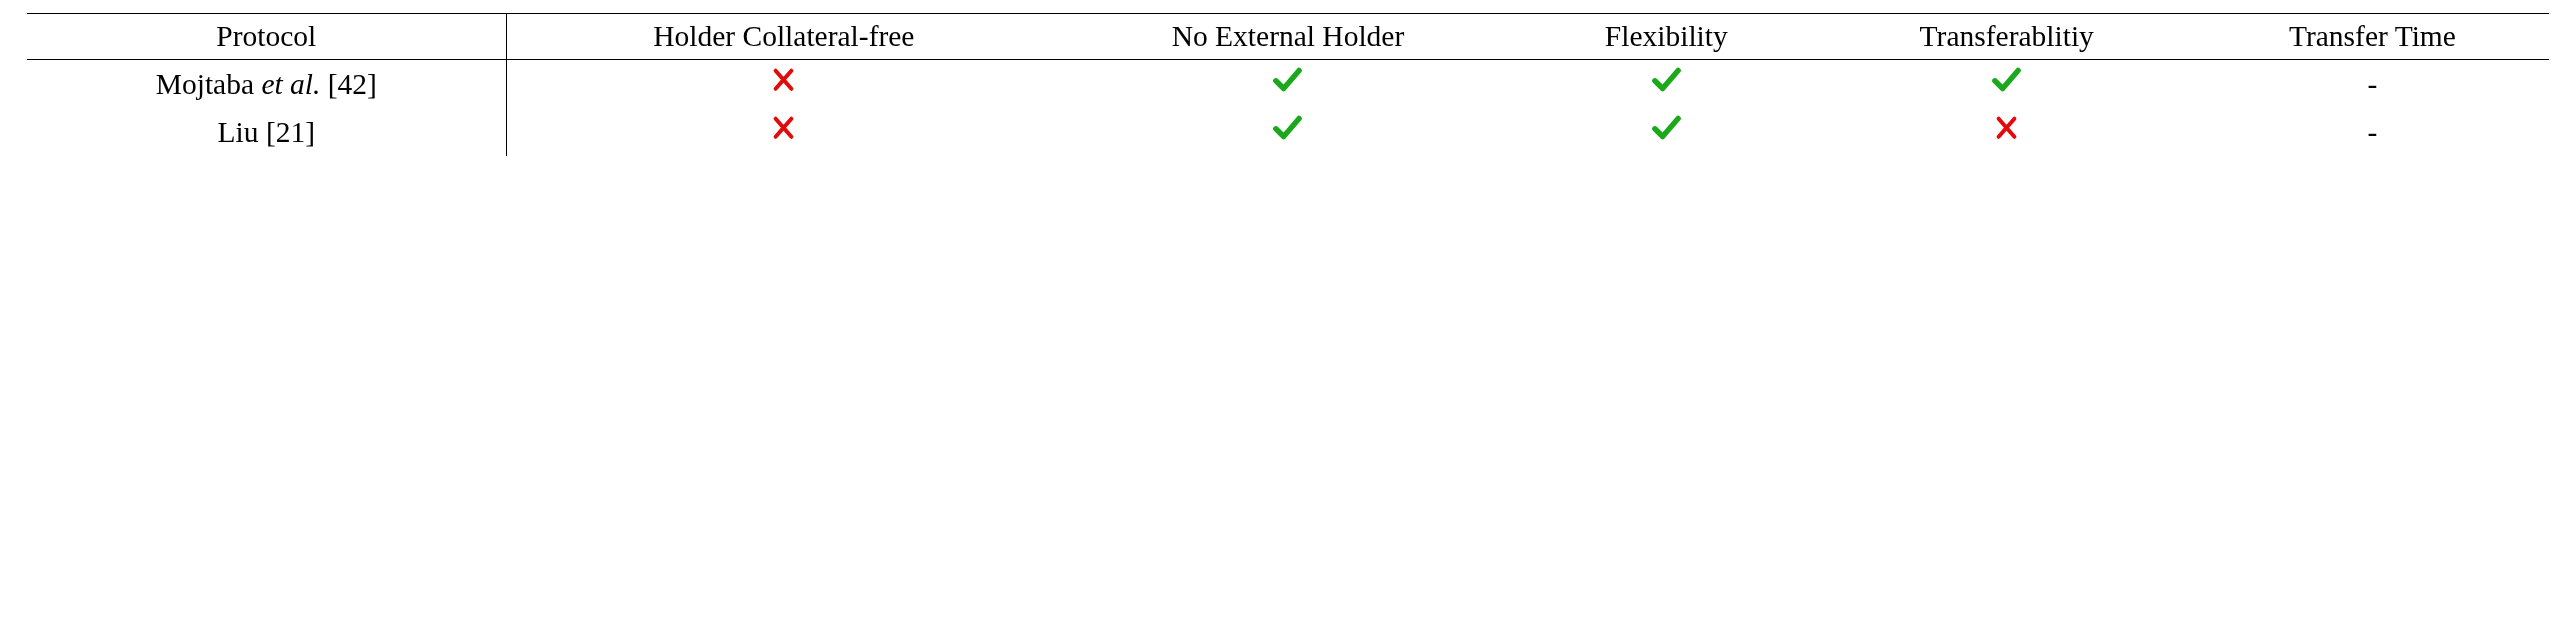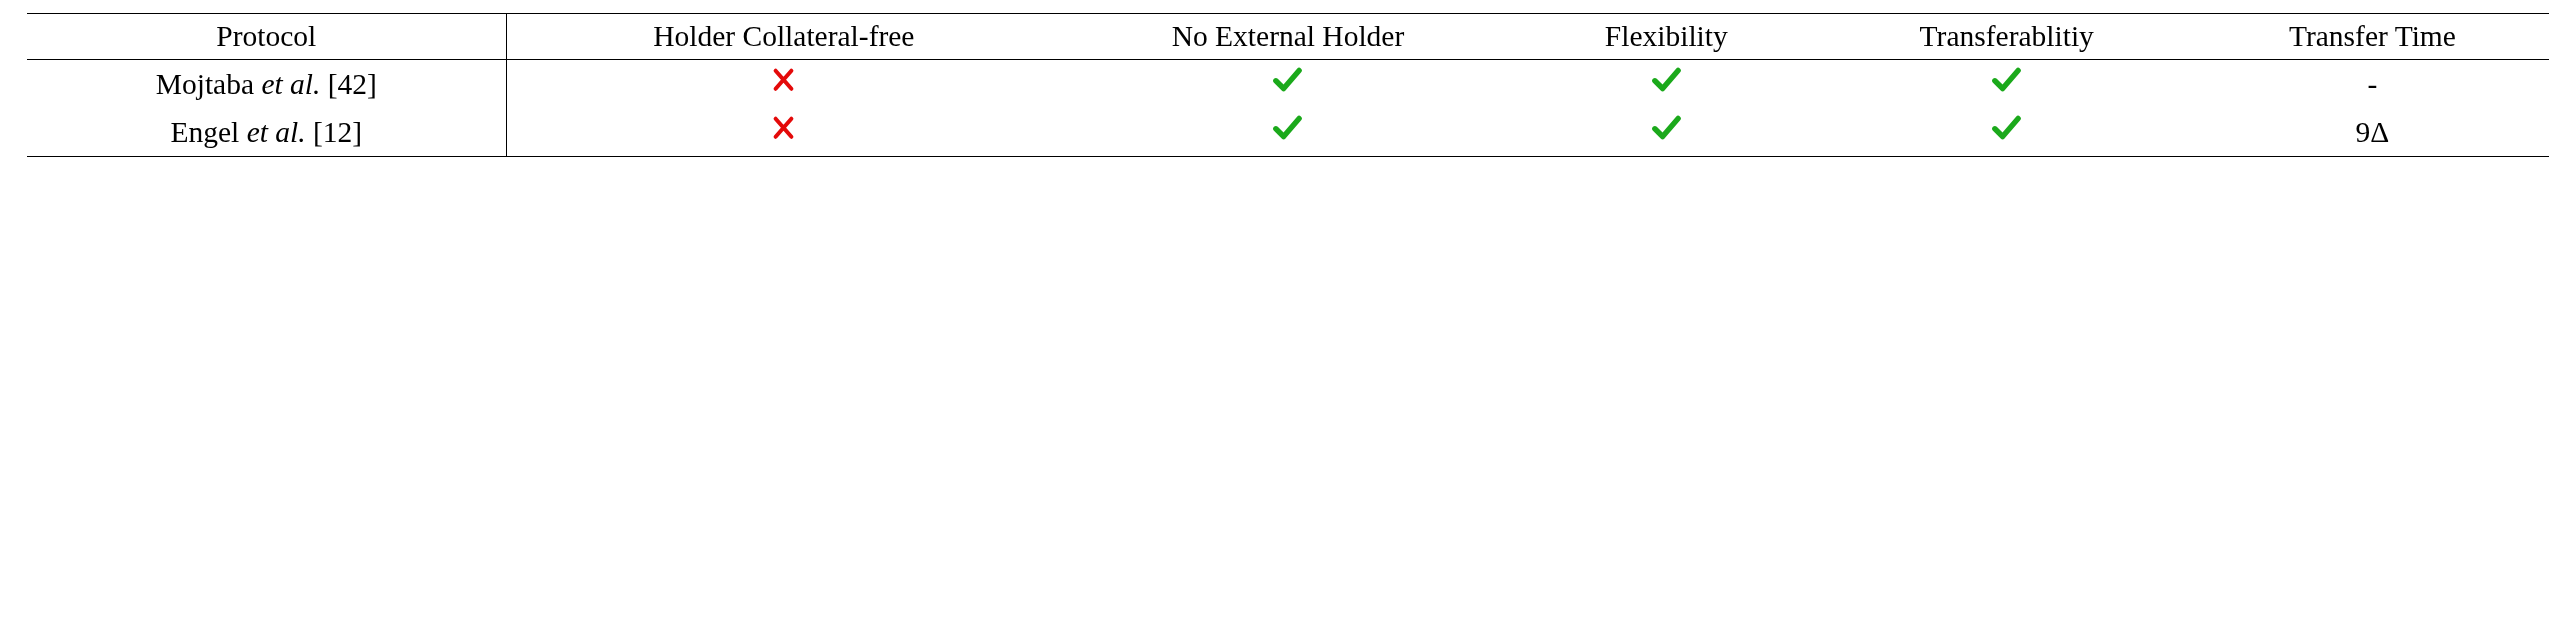--- a/index.html
+++ b/index.html
@@ -76,31 +76,31 @@
               <path d="M3 13 L9 19 L21 5" stroke="#1ba91b" stroke-width="4.2" fill="none" stroke-linecap="round" stroke-linejoin="round"></path>
             </svg></span></td>
         <td><span class="mark-yes"><svg width="31" height="31" viewBox="0 0 24 24">
               <path d="M3 13 L9 19 L21 5" stroke="#1ba91b" stroke-width="4.2" fill="none" stroke-linecap="round" stroke-linejoin="round"></path>
             </svg></span></td>
         <td><span class="mark-yes"><svg width="31" height="31" viewBox="0 0 24 24">
               <path d="M3 13 L9 19 L21 5" stroke="#1ba91b" stroke-width="4.2" fill="none" stroke-linecap="round" stroke-linejoin="round"></path>
             </svg></span></td>
         <td>-</td>
       </tr>
-      <tr class="last-before-our">
-        <td class="protocol-cell">Engel <span class="italic">et al.</span> [12]</td>
+      <tr>
+        <td class="protocol-cell">Liu [21]</td>
         <td><span class="mark-no"><svg width="27" height="29.5" viewBox="0 0 24 24">
               <path d="M5 4 L19 20 M19 4 L5 20" stroke="#e40a0a" stroke-width="3.6" fill="none" stroke-linecap="round"></path>
             </svg></span></td>
         <td><span class="mark-yes"><svg width="31" height="31" viewBox="0 0 24 24">
               <path d="M3 13 L9 19 L21 5" stroke="#1ba91b" stroke-width="4.2" fill="none" stroke-linecap="round" stroke-linejoin="round"></path>
             </svg></span></td>
         <td><span class="mark-yes"><svg width="31" height="31" viewBox="0 0 24 24">
               <path d="M3 13 L9 19 L21 5" stroke="#1ba91b" stroke-width="4.2" fill="none" stroke-linecap="round" stroke-linejoin="round"></path>
             </svg></span></td>
-        <td><span class="mark-yes"><svg width="31" height="31" viewBox="0 0 24 24">
-              <path d="M3 13 L9 19 L21 5" stroke="#1ba91b" stroke-width="4.2" fill="none" stroke-linecap="round" stroke-linejoin="round"></path>
+        <td><span class="mark-no"><svg width="27" height="29.5" viewBox="0 0 24 24">
+              <path d="M5 4 L19 20 M19 4 L5 20" stroke="#e40a0a" stroke-width="3.6" fill="none" stroke-linecap="round"></path>
             </svg></span></td>
-        <td>9Δ</td>
+        <td>-</td>
       </tr>
     </tbody>
 </table>
 
 
 </body></html>

